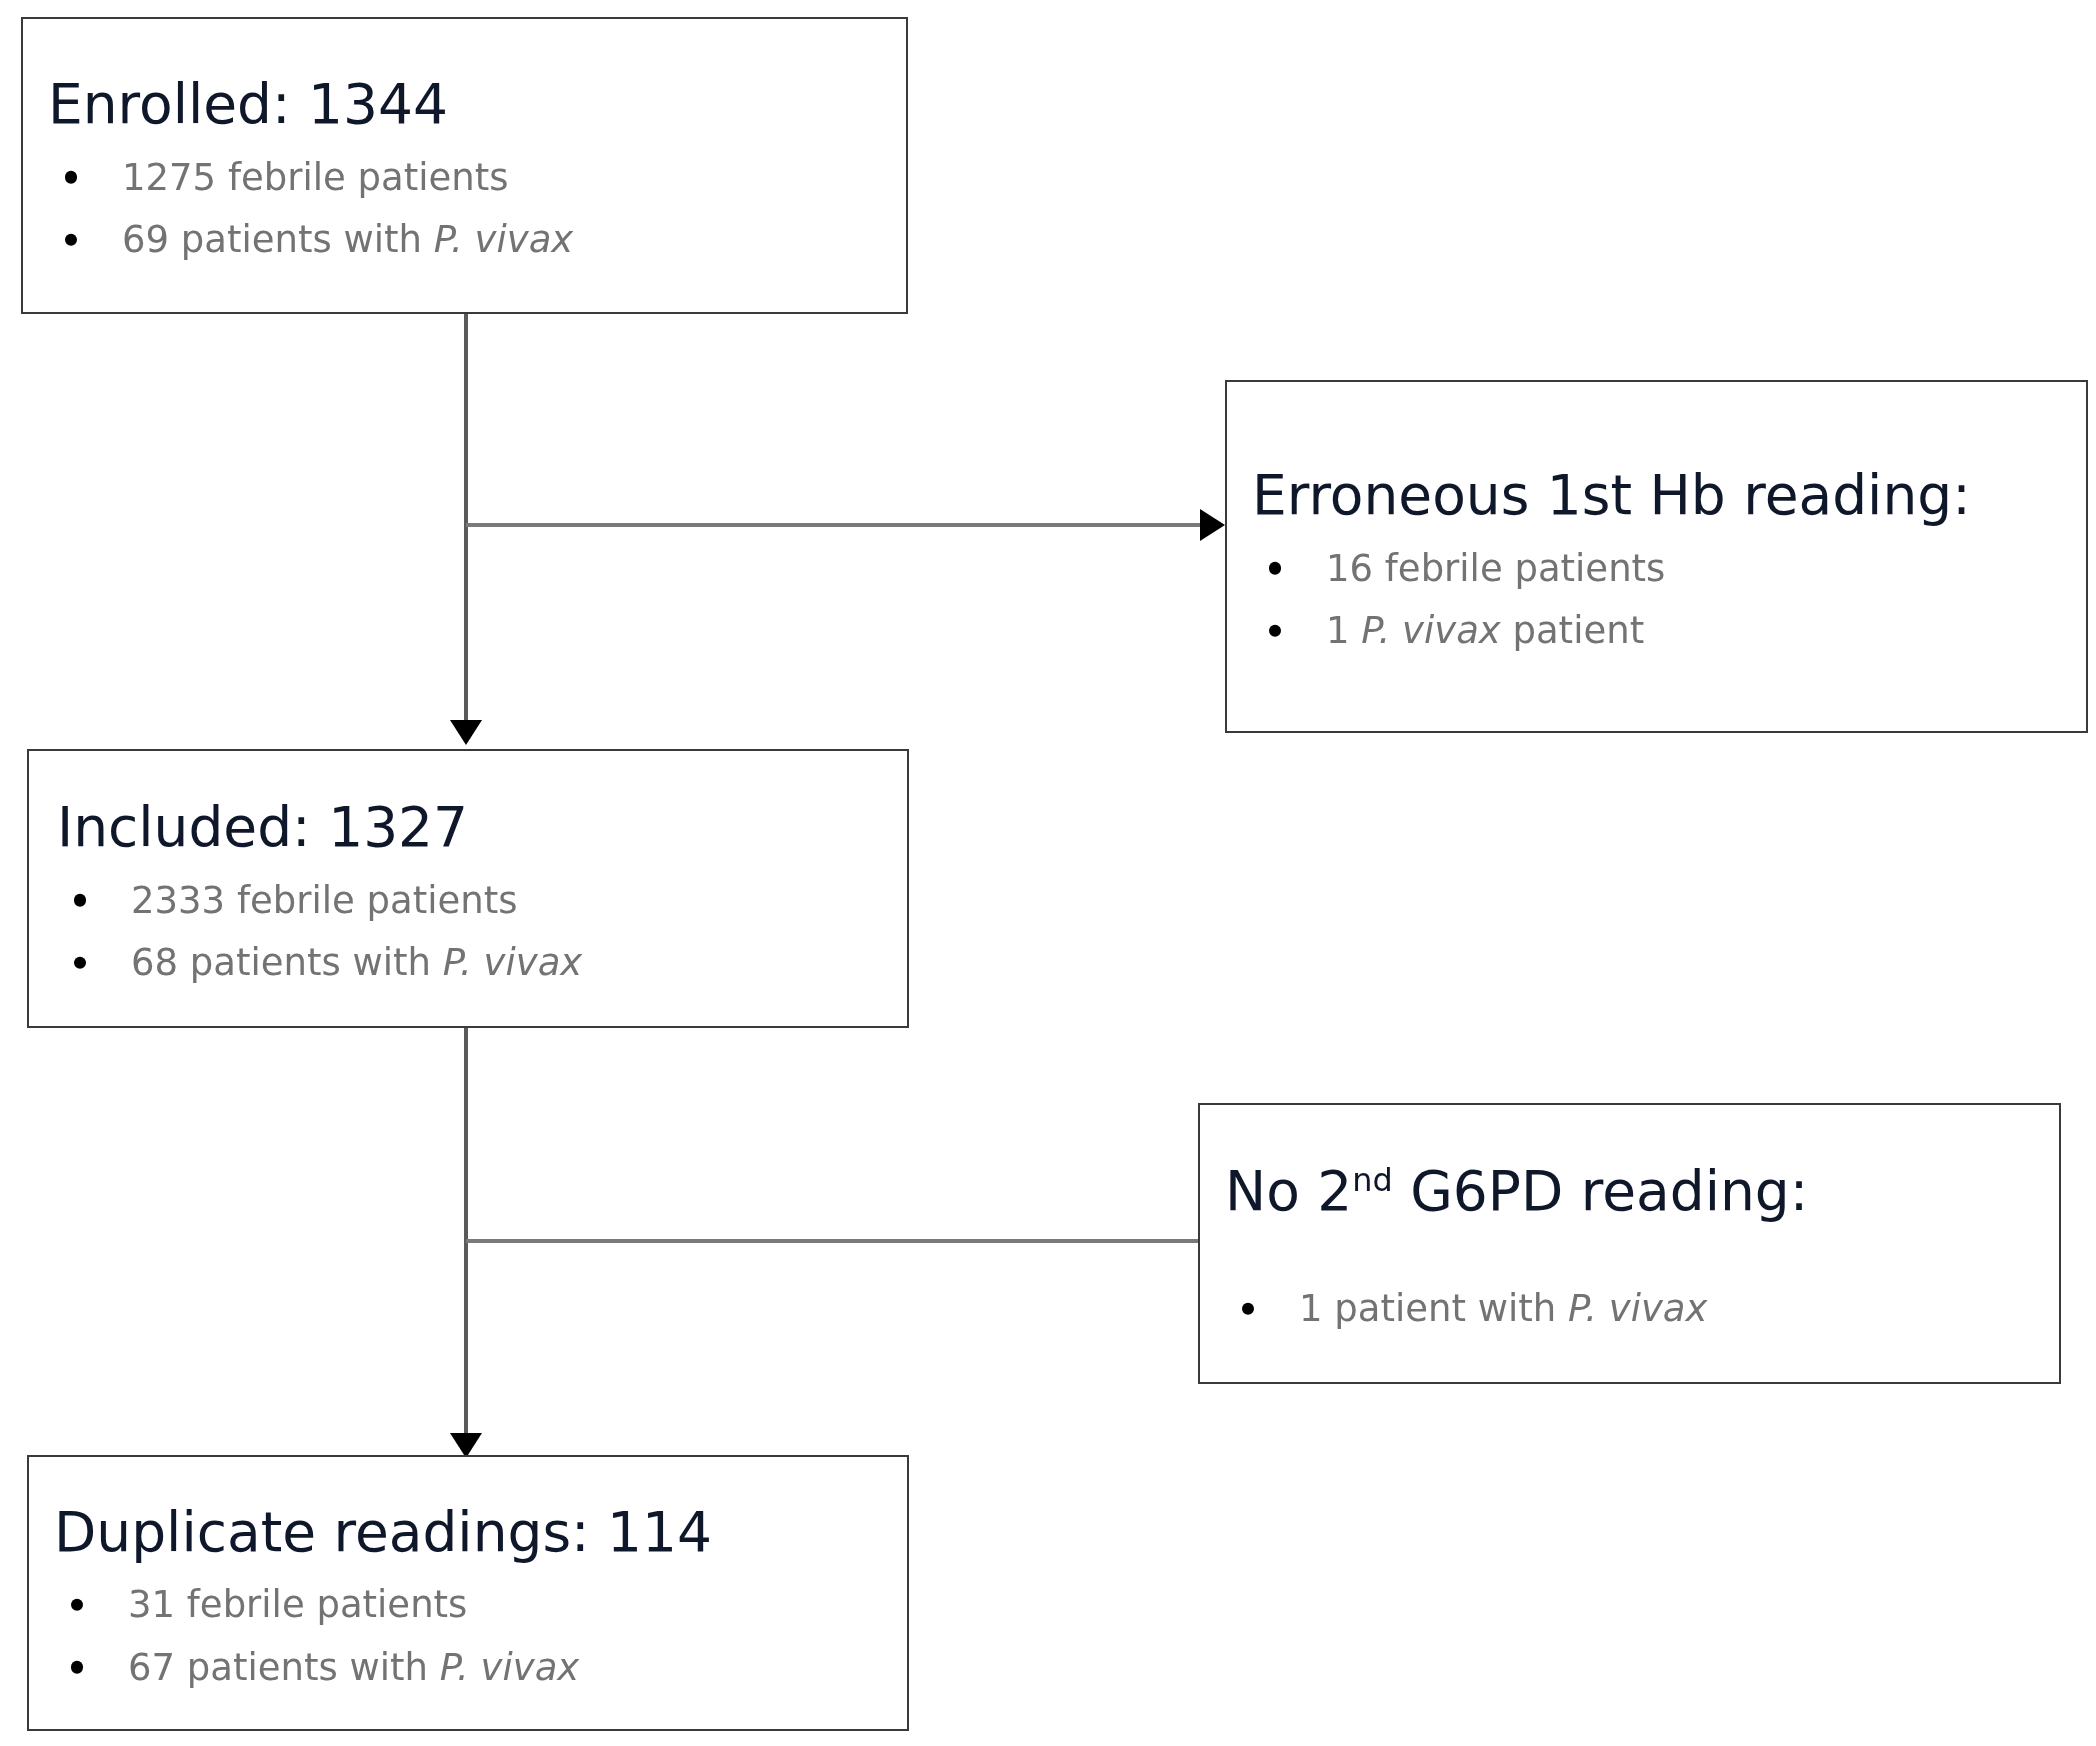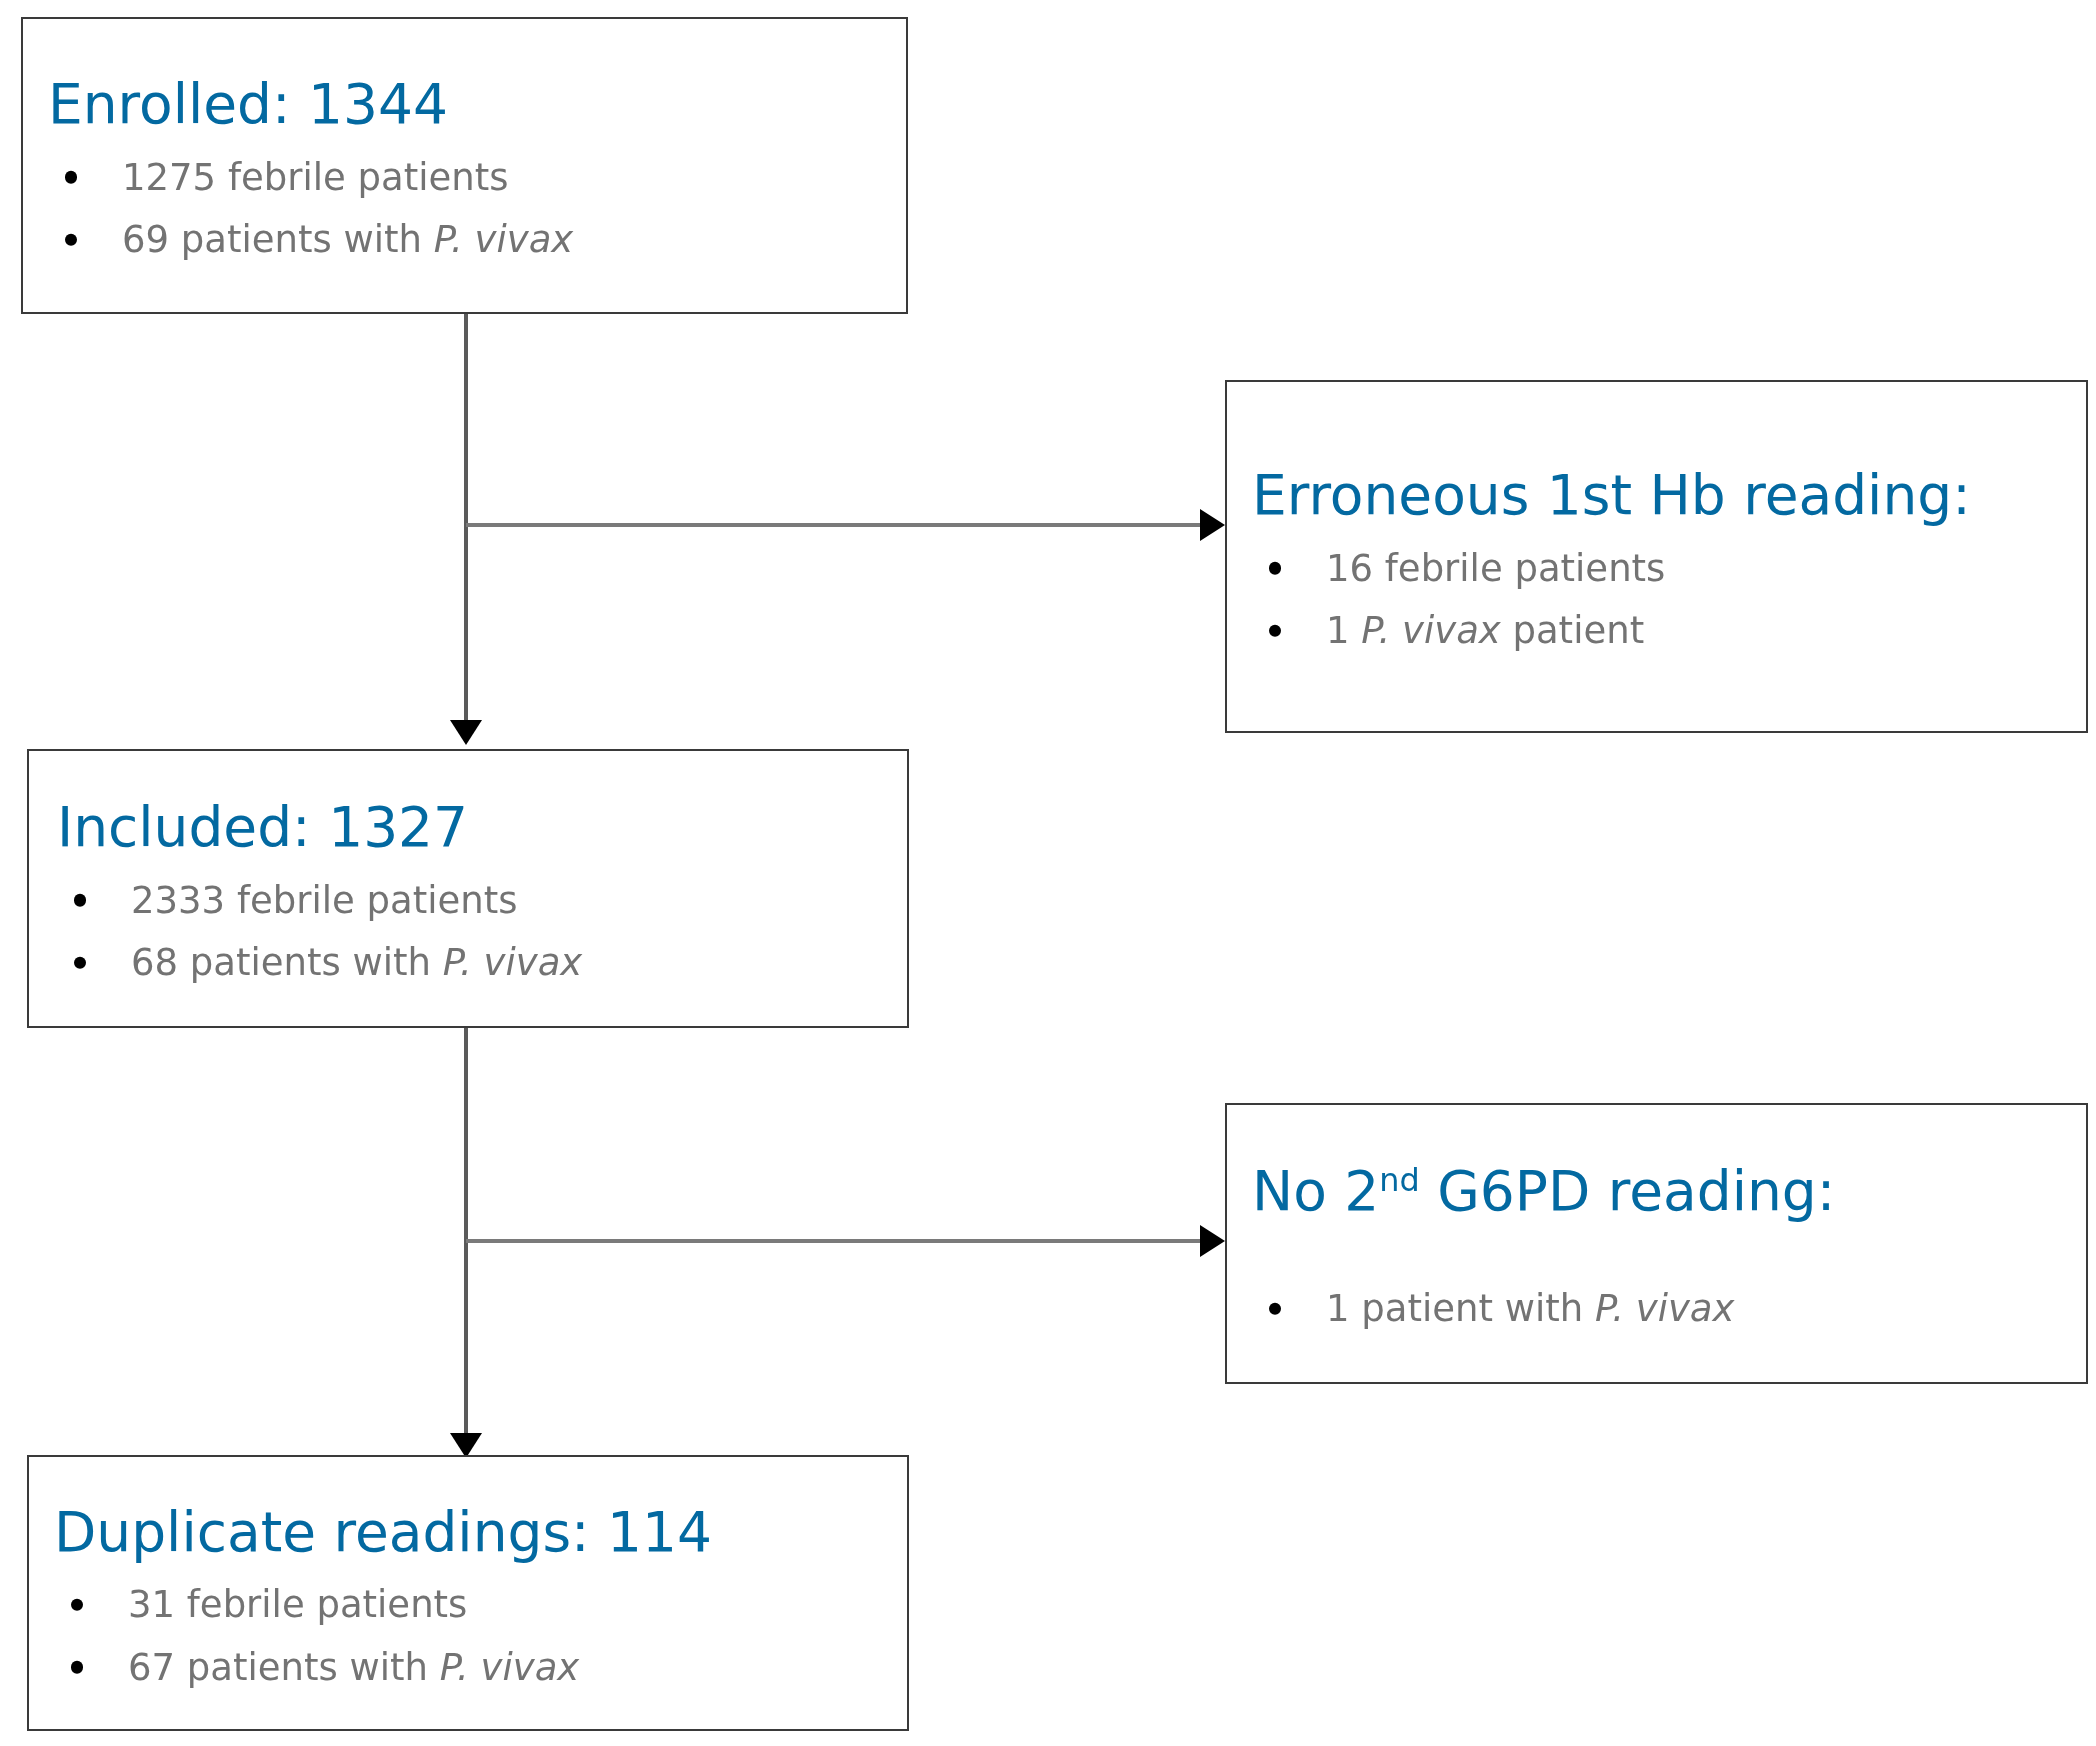--- a/index.html
+++ b/index.html
@@ -25,21 +25,21 @@
     background: #ffffff;
     border: 2.9px solid #3a3a3a;
     padding: 17px 25px 13.3px 25px;
     display: flex;
     flex-direction: column;
     justify-content: center;
   }
   .box-title {
     font-size: 55px;
     line-height: 1.12;
-    color: #0369a1;
+    color: #0f172a;
     white-space: nowrap;
     margin-bottom: 9.5px;
   }
   .bullet-list {
     list-style: none;
     margin: 0;
     padding: 0;
   }
   .bullet-item {
     position: relative;
@@ -141,21 +141,21 @@
     <ul class="bullet-list">
       <li class="bullet-item">
         <span class="bullet-dot"></span><span>2333 febrile patients</span><span class="ital"></span><span></span>
       </li>
       <li class="bullet-item">
         <span class="bullet-dot"></span><span>68 patients with </span><span class="ital">P. vivax</span><span></span>
       </li>
     </ul>
   </div>
 
-  <div class="box" style="left:1225px; top:1103px; width:863px; height:281px;gap:45px;">
+  <div class="box" style="left:1198px; top:1103px; width:863px; height:281px;gap:45px;">
     <div class="box-title"><span>No 2</span><sup>nd</sup><span> G6PD reading:</span>
     </div>
     <ul class="bullet-list">
       <li class="bullet-item">
         <span class="bullet-dot"></span><span>1 patient with </span><span class="ital">P. vivax</span><span></span>
       </li>
     </ul>
   </div>
 
   <div class="box" style="left:27px; top:1455px; width:882px; height:276px;">

